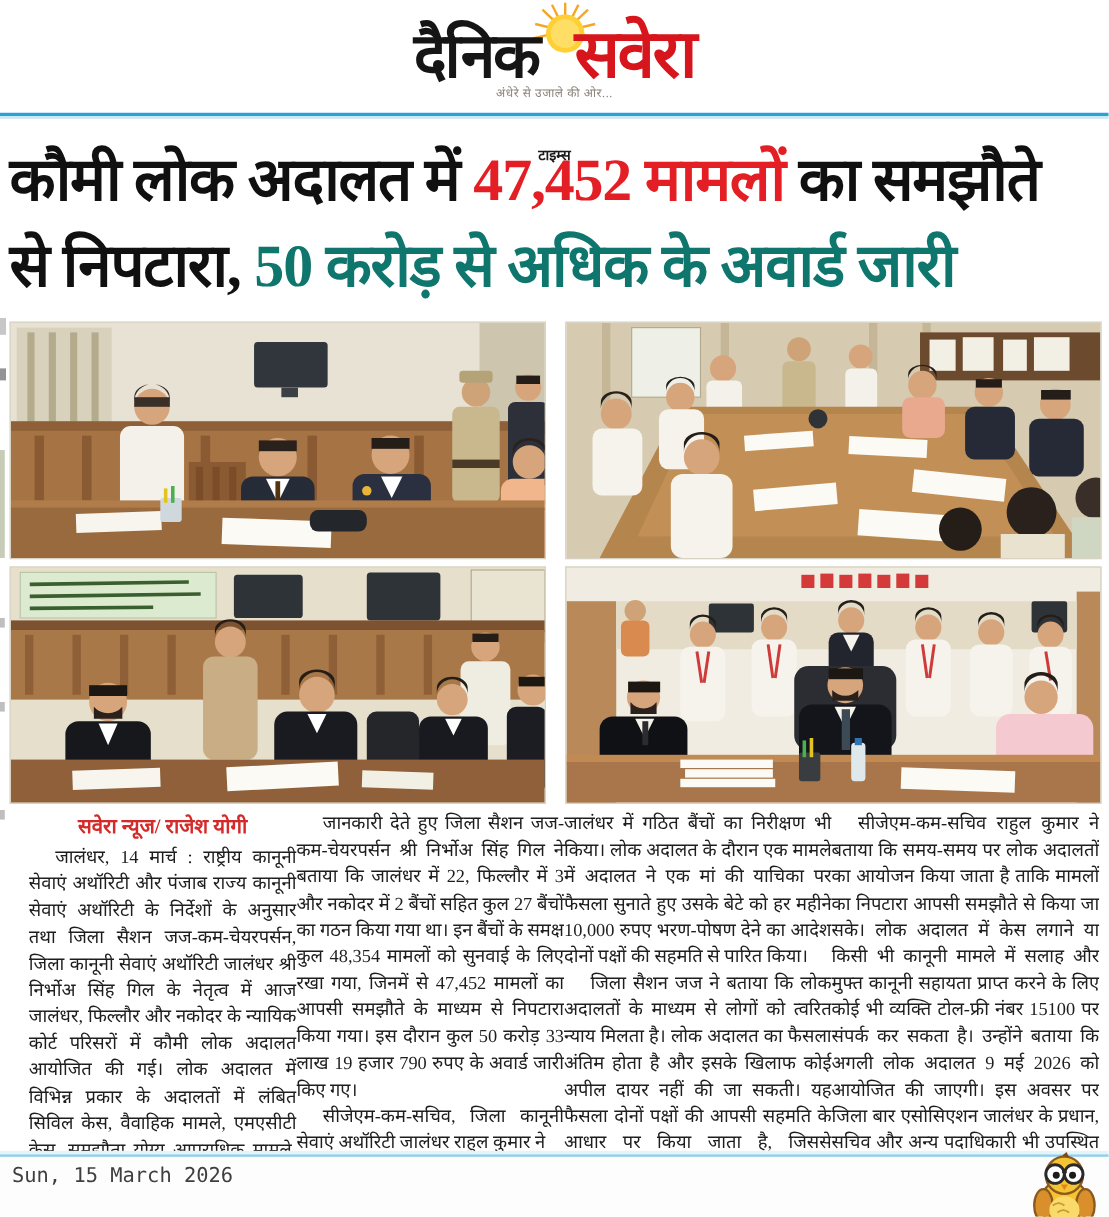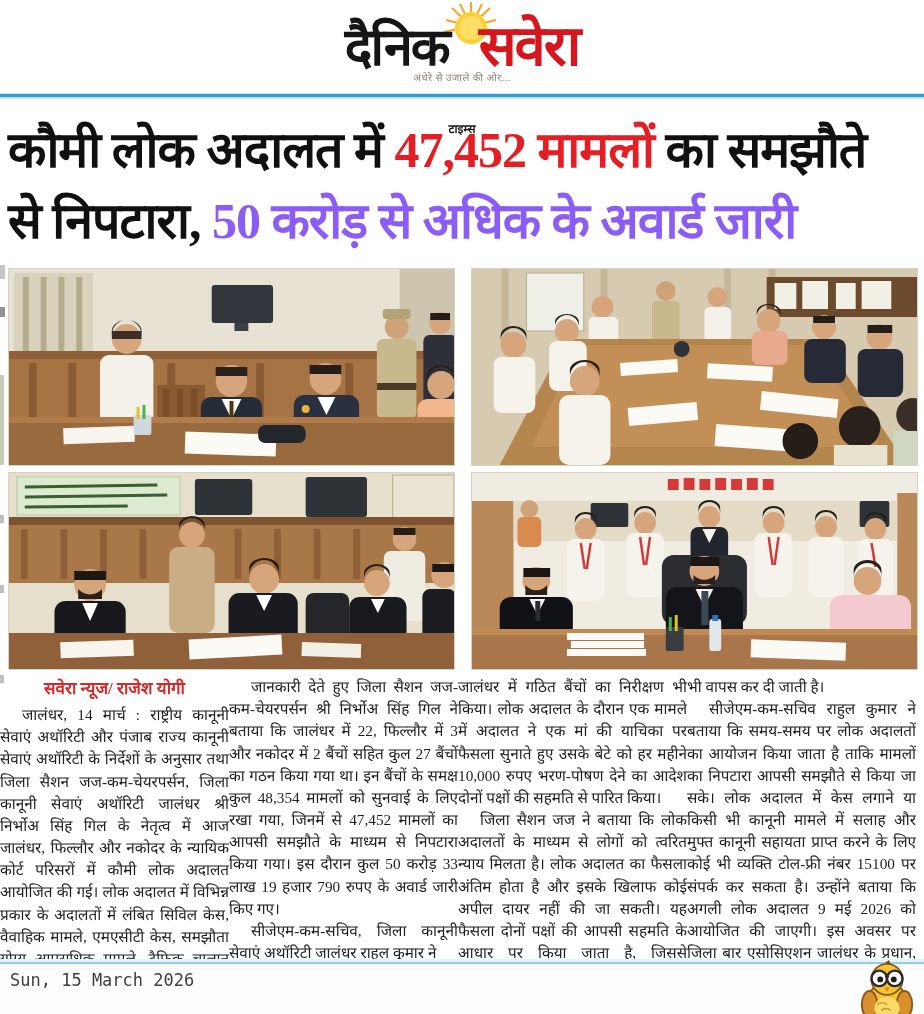--- a/index.html
+++ b/index.html
@@ -16,29 +16,29 @@
   .mast-sub{position:relative;z-index:1;display:flex;justify-content:center;gap:36px;margin-top:-4px;flex-direction:column;}
   .tagline{font-size:10px;color:#8a8378;letter-spacing:.5px;}
   .times{font-size:12px;font-weight:900;color:#1b1b1b;letter-spacing:0;}
 
   .blue-sep{height:7px;background:linear-gradient(to bottom,#ffffff 0 1px,#c9e9f6 1px 2px,#2da0d4 2px 5px,#c9e9f6 5px 7px);}
 
   
   .headline{height:158px;padding:8px 8px 0 8px;display:flex;flex-direction:column;justify-content:center;}
   .hl-line{font-weight:900;font-size:50px;line-height:1.42;letter-spacing:-1px;color:#101010;white-space:nowrap;}
   .hl-red{color:#e31e24;}
-  .hl-blue{color:#8b5cf6;}
+  .hl-blue{color:#0f766e;}
 
   
   .photos{padding:3px 8px 0 8px;display:grid;grid-template-columns:1fr 1fr;column-gap:18px;row-gap:6px;}
   .photo{width:100%;height:196px;overflow:hidden;background:#e7e2d3;border:1px solid #d8d2c2;}
   .photo svg{display:block;width:100%;height:100%;}
 
   
-  .article{height:303px;padding:6px 8px 0 0;display:grid;grid-template-columns:repeat(4,1fr);column-gap:0;overflow:hidden;}
+  .article{height:303px;padding:6px 8px 0 24px;display:grid;grid-template-columns:repeat(4,1fr);column-gap:0;overflow:hidden;}
   .col{overflow:hidden;}
   .byline{color:#d42a2a;font-weight:700;font-size:17px;text-align:center;margin:0 0 5px 0;}
   .article p{margin:0;font-size:15.3px;line-height:1.45;text-align:justify;color:#1d1d1d;text-indent:22px;}
   .article p.cont{text-indent:0;}
 
   
   .footer{position:absolute;left:0;right:0;bottom:0;height:50px;background:#fdfdfd;
           border-top:2px solid #8ecfea;box-shadow:0 -3px 0 #e4f4fb;}
   .footer-text{padding:5px 0 0 10px;font-family:"DejaVu Sans Mono","Liberation Mono",monospace;
                font-size:17px;color:#3f3f3f;line-height:1.35;}
@@ -388,21 +388,20 @@
     </div>
     <div class="col">
       <p>जानकारी देते हुए जिला सैशन जज-कम-चेयरपर्सन श्री निर्भोअ सिंह गिल ने बताया कि जालंधर में 22, फिल्लौर में 3 और नकोदर में 2 बैंचों सहित कुल 27 बैंचों का गठन किया गया था। इन बैंचों के समक्ष कुल 48,354 मामलों को सुनवाई के लिए रखा गया, जिनमें से 47,452 मामलों का आपसी समझौते के माध्यम से निपटारा किया गया। इस दौरान कुल 50 करोड़ 33 लाख 19 हजार 790 रुपए के अवार्ड जारी किए गए।</p>
       <p>सीजेएम-कम-सचिव, जिला कानूनी सेवाएं अथॉरिटी जालंधर राहुल कुमार ने</p>
     </div>
     <div class="col">
       <p class="cont">जालंधर में गठित बैंचों का निरीक्षण भी किया। लोक अदालत के दौरान एक मामले में अदालत ने एक मां की याचिका पर फैसला सुनाते हुए उसके बेटे को हर महीने 10,000 रुपए भरण-पोषण देने का आदेश दोनों पक्षों की सहमति से पारित किया।</p>
       <p>जिला सैशन जज ने बताया कि लोक अदालतों के माध्यम से लोगों को त्वरित न्याय मिलता है। लोक अदालत का फैसला अंतिम होता है और इसके खिलाफ कोई अपील दायर नहीं की जा सकती। यह फैसला दोनों पक्षों की आपसी सहमति के आधार पर किया जाता है, जिससे सामाजिक सौहार्द भी बढ़ता है। साथ ही, याचिकाकर्ता द्वारा जमा की गई कोर्ट फीस</p>
     </div>
     <div class="col">
-      <p class="cont">भी वापस कर दी जाती है।</p>
       <p>सीजेएम-कम-सचिव राहुल कुमार ने बताया कि समय-समय पर लोक अदालतों का आयोजन किया जाता है ताकि मामलों का निपटारा आपसी समझौते से किया जा सके। लोक अदालत में केस लगाने या किसी भी कानूनी मामले में सलाह और मुफ्त कानूनी सहायता प्राप्त करने के लिए कोई भी व्यक्ति टोल-फ्री नंबर 15100 पर संपर्क कर सकता है। उन्होंने बताया कि अगली लोक अदालत 9 मई 2026 को आयोजित की जाएगी। इस अवसर पर जिला बार एसोसिएशन जालंधर के प्रधान, सचिव और अन्य पदाधिकारी भी उपस्थित रहे।</p>
     </div>
   </div>
 
   <div class="footer">
     <div class="footer-text">
       <div>Sun, 15 March 2026</div>
     </div>
     <div class="owl">
       <svg viewBox="0 0 64 64">

